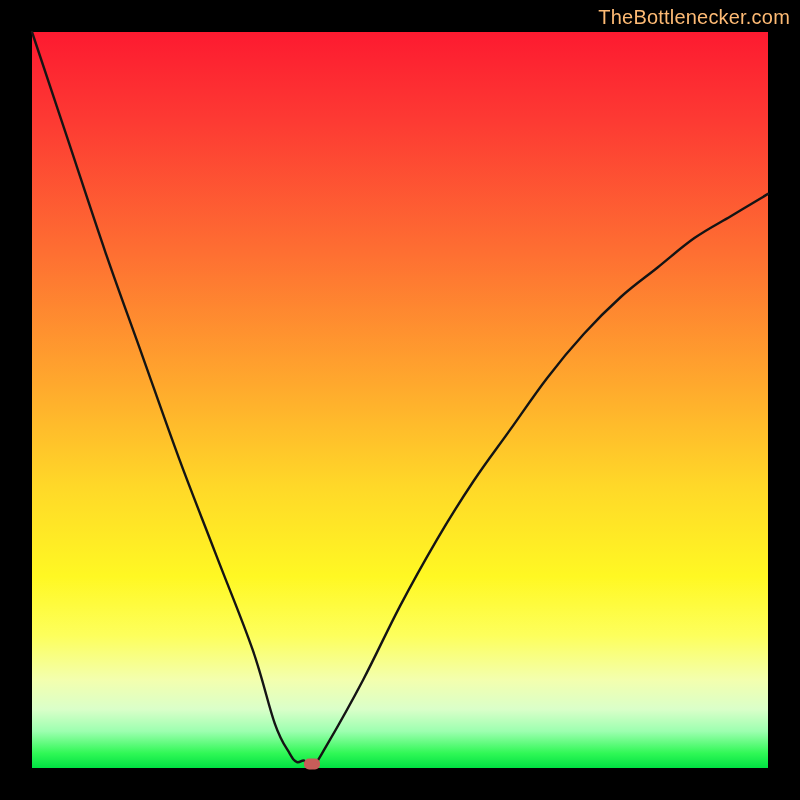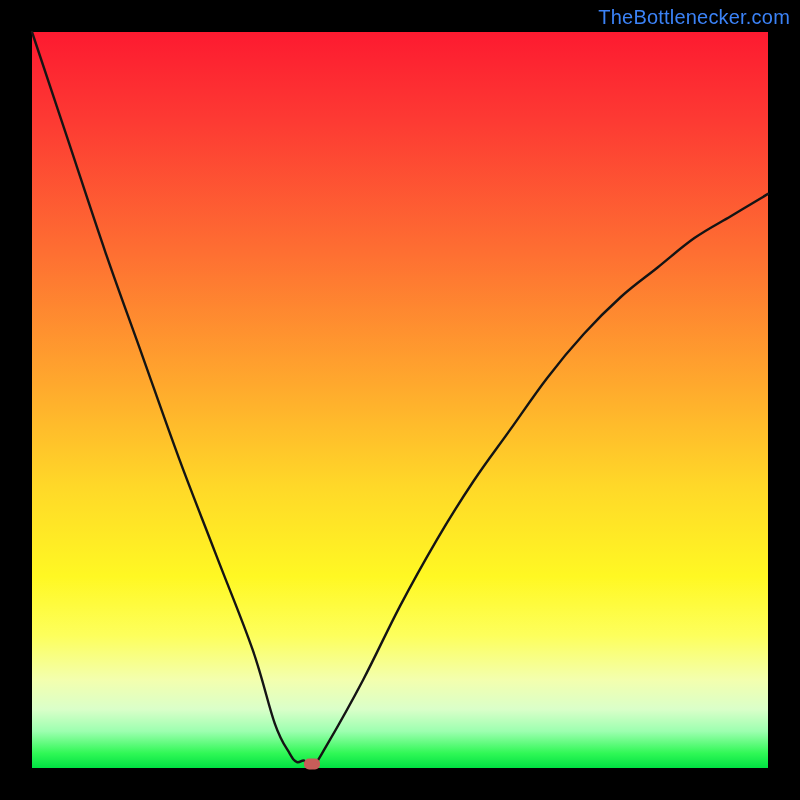--- a/index.html
+++ b/index.html
@@ -60,21 +60,21 @@
     position: absolute;
     width: 16px;
     height: 11px;
     border-radius: 5px;
     transform: translate(-50%, -50%);
   }
   .watermark {
     position: absolute;
     top: 6px;
     right: 10px;
-    color: #3b82f6;
+    color: #fdba74;
     font-size: 20px;
     letter-spacing: 0.2px;
     font-weight: 500;
     text-align: right;
   }
 </style>
 </head>
 <body>
 
 <div class="frame">

